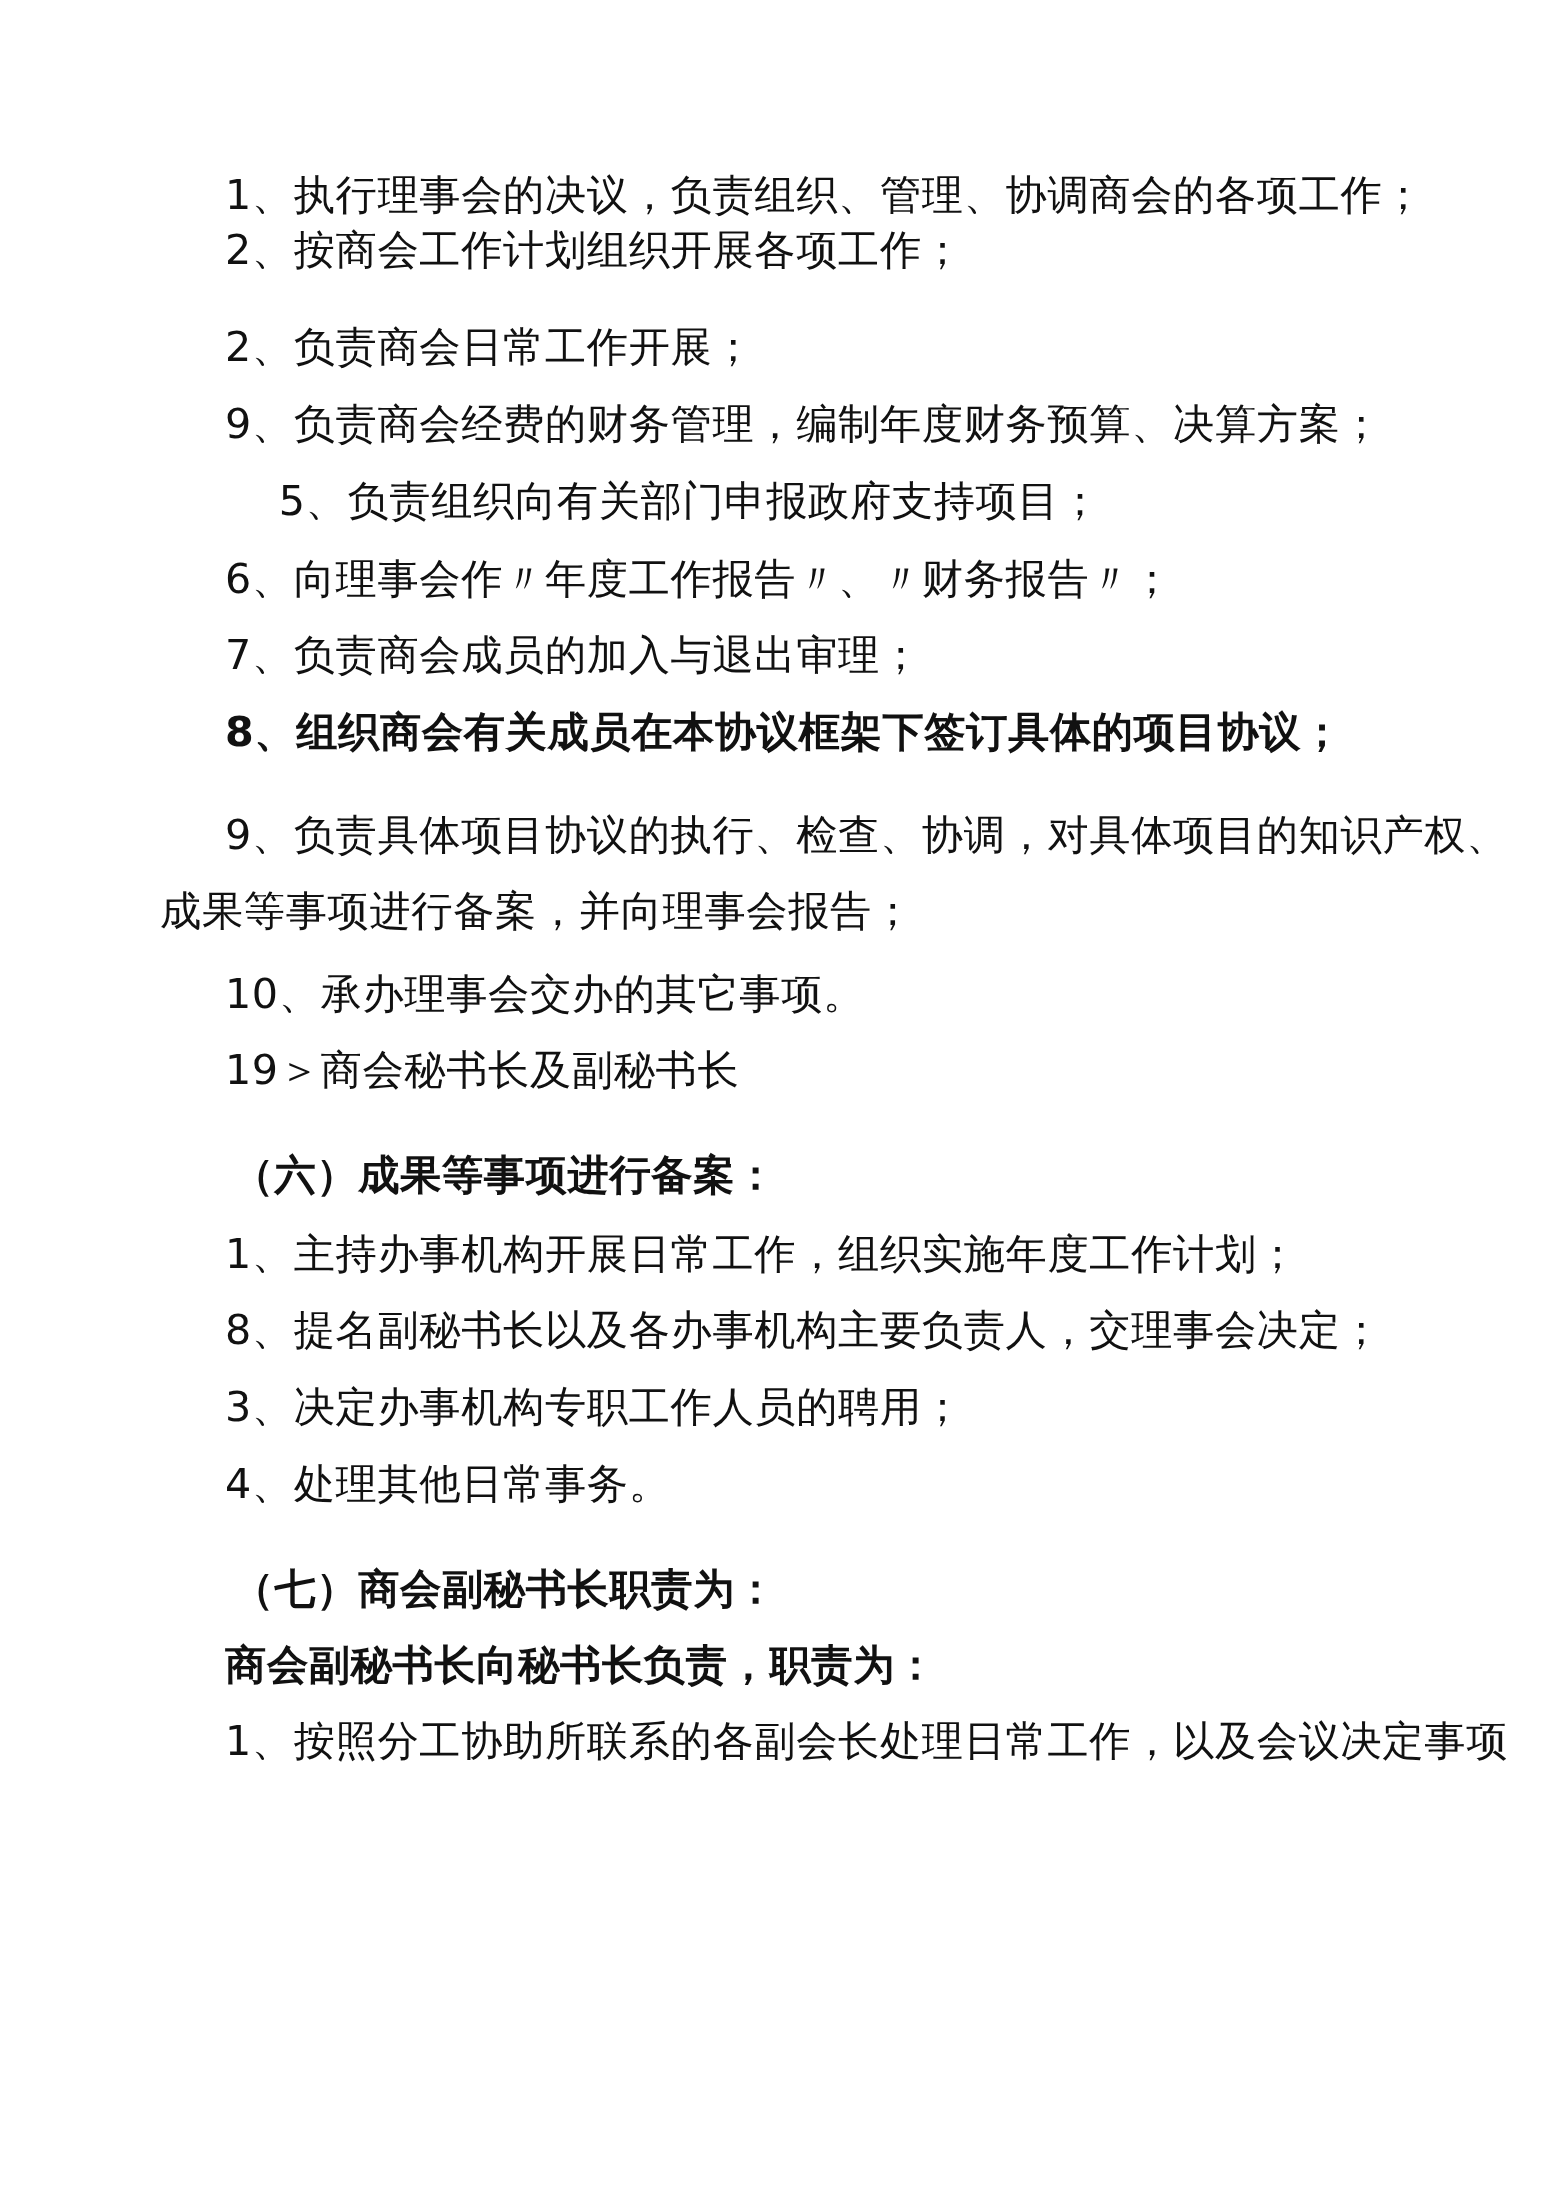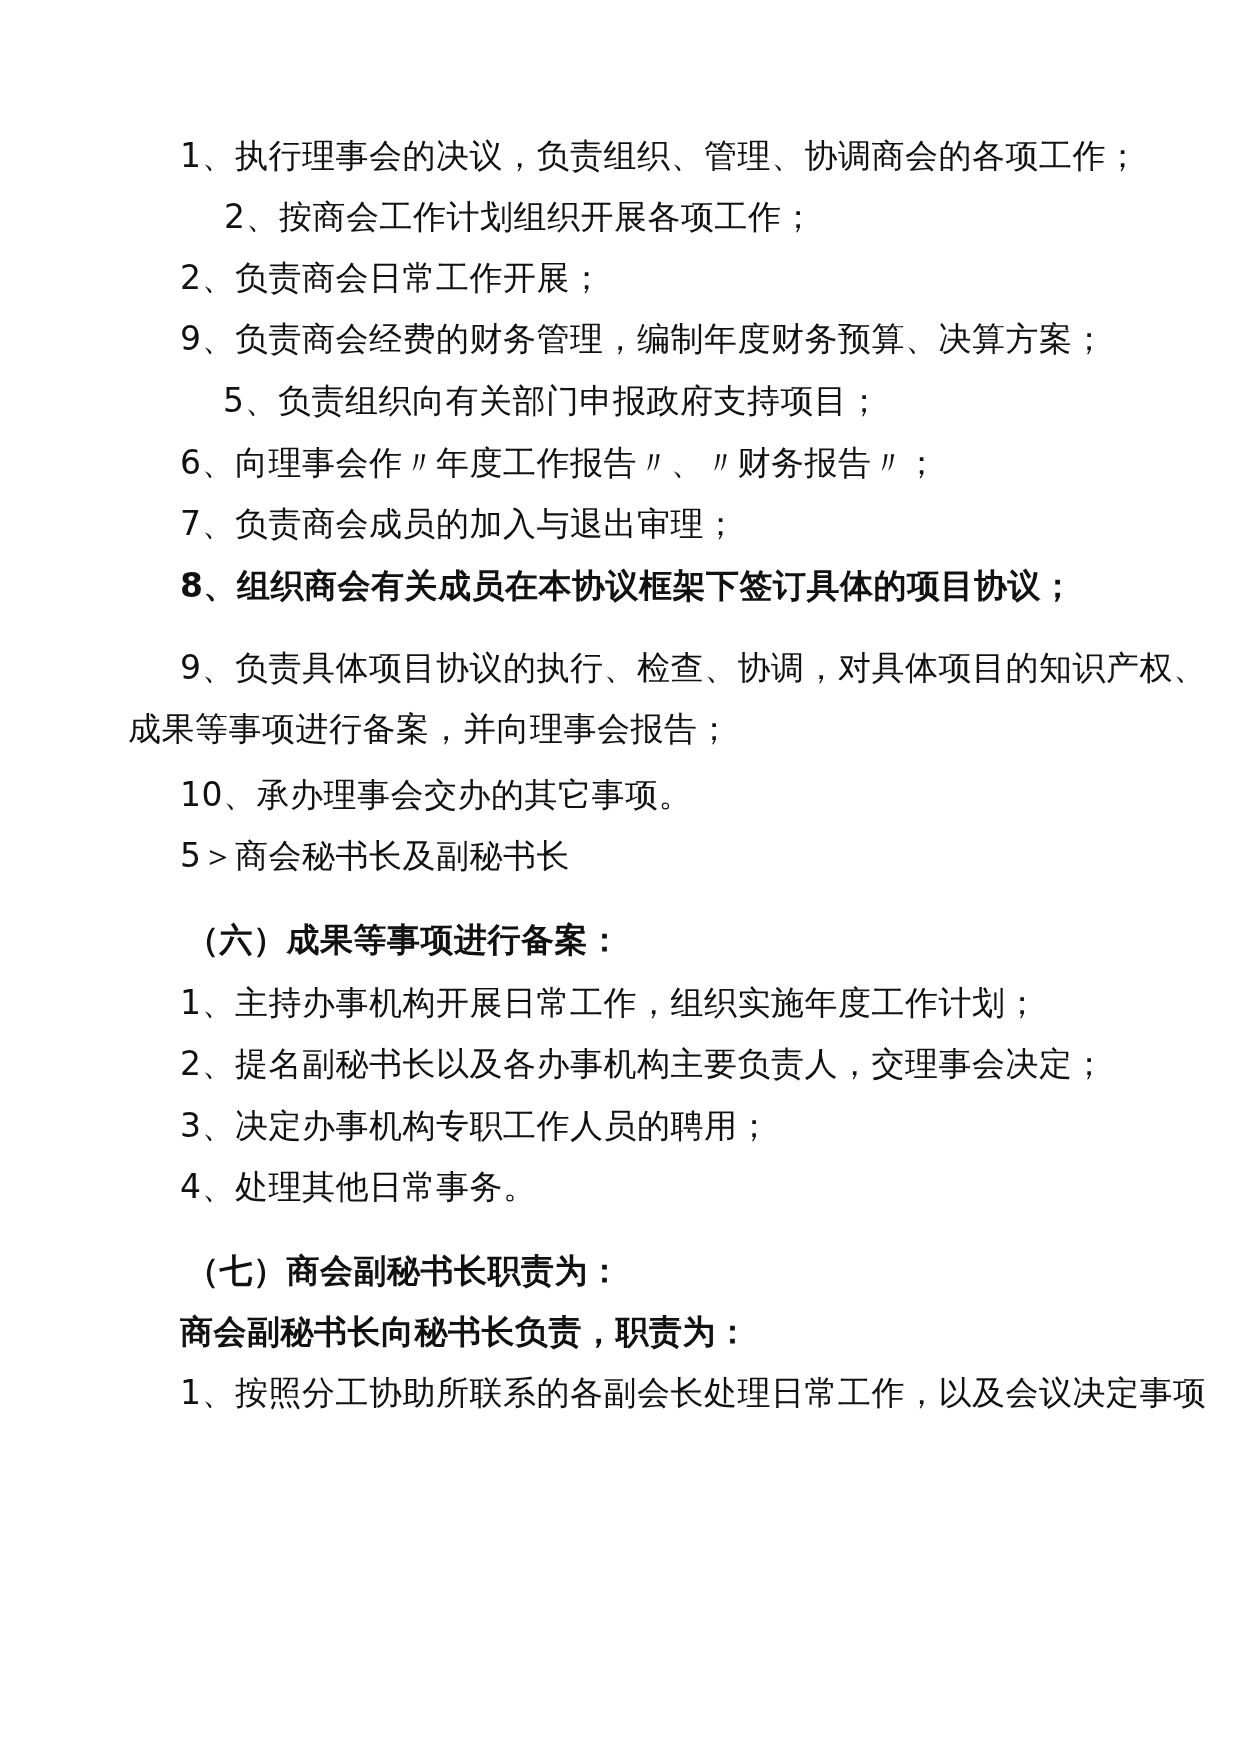--- a/index.html
+++ b/index.html
@@ -6,34 +6,34 @@
     body { width: 1240px; height: 1754px; position: relative; overflow: hidden;
            font-family: "DejaVu Sans", "Liberation Sans", sans-serif; color: #111111; }
     .line { position: absolute; font-size: 33px; line-height: 32px; white-space: nowrap; letter-spacing: 0.5px; }
     .bold { font-weight: bold; }
   </style>
 </head>
 <body>
 
 <div>
   <div class="line" style="left:180px;top:140px;">1、执行理事会的决议，负责组织、管理、协调商会的各项工作；</div>
-  <div class="line" style="left:180px;top:201px;margin-left:44px;">2、按商会工作计划组织开展各项工作；</div>
+  <div class="line" style="left:180px;top:184px;">2、按商会工作计划组织开展各项工作；</div>
   <div class="line" style="left:180px;top:262px;">2、负责商会日常工作开展；</div>
   <div class="line" style="left:180px;top:323px;">9、负责商会经费的财务管理，编制年度财务预算、决算方案；</div>
   <div class="line" style="left:180px;top:385px;margin-left:43px;">5、负责组织向有关部门申报政府支持项目；</div>
   <div class="line" style="left:180px;top:447px;">6、向理事会作〃年度工作报告〃、〃财务报告〃；</div>
   <div class="line" style="left:180px;top:508px;">7、负责商会成员的加入与退出审理；</div>
   <div class="line" style="left:180px;top:570px;font-weight:bold;">8、组织商会有关成员在本协议框架下签订具体的项目协议；</div>
   <div class="line" style="left:180px;top:652px;">9、负责具体项目协议的执行、检查、协调，对具体项目的知识产权、</div>
   <div class="line" style="left:128px;top:713px;">成果等事项进行备案，并向理事会报告；</div>
   <div class="line" style="left:180px;top:779px;">10、承办理事会交办的其它事项。</div>
-  <div class="line" style="left:180px;top:840px;">5＞商会秘书长及副秘书长</div>
+  <div class="line" style="left:180px;top:840px;">19＞商会秘书长及副秘书长</div>
 
   <div class="line bold" style="left:186px;top:924px;">（六）成果等事项进行备案：</div>
   <div class="line" style="left:180px;top:987px;">1、主持办事机构开展日常工作，组织实施年度工作计划；</div>
-  <div class="line" style="left:180px;top:1048px;">2、提名副秘书长以及各办事机构主要负责人，交理事会决定；</div>
+  <div class="line" style="left:180px;top:1048px;">8、提名副秘书长以及各办事机构主要负责人，交理事会决定；</div>
   <div class="line" style="left:180px;top:1110px;">3、决定办事机构专职工作人员的聘用；</div>
   <div class="line" style="left:180px;top:1171px;text-align:right;">4、处理其他日常事务。</div>
 
   <div class="line bold" style="left:186px;top:1255px;">（七）商会副秘书长职责为：</div>
   <div class="line bold" style="left:180px;top:1316px;">商会副秘书长向秘书长负责，职责为：</div>
   <div class="line" style="left:180px;top:1377px;">1、按照分工协助所联系的各副会长处理日常工作，以及会议决定事项</div>
 </div>
 
 </body></html>

